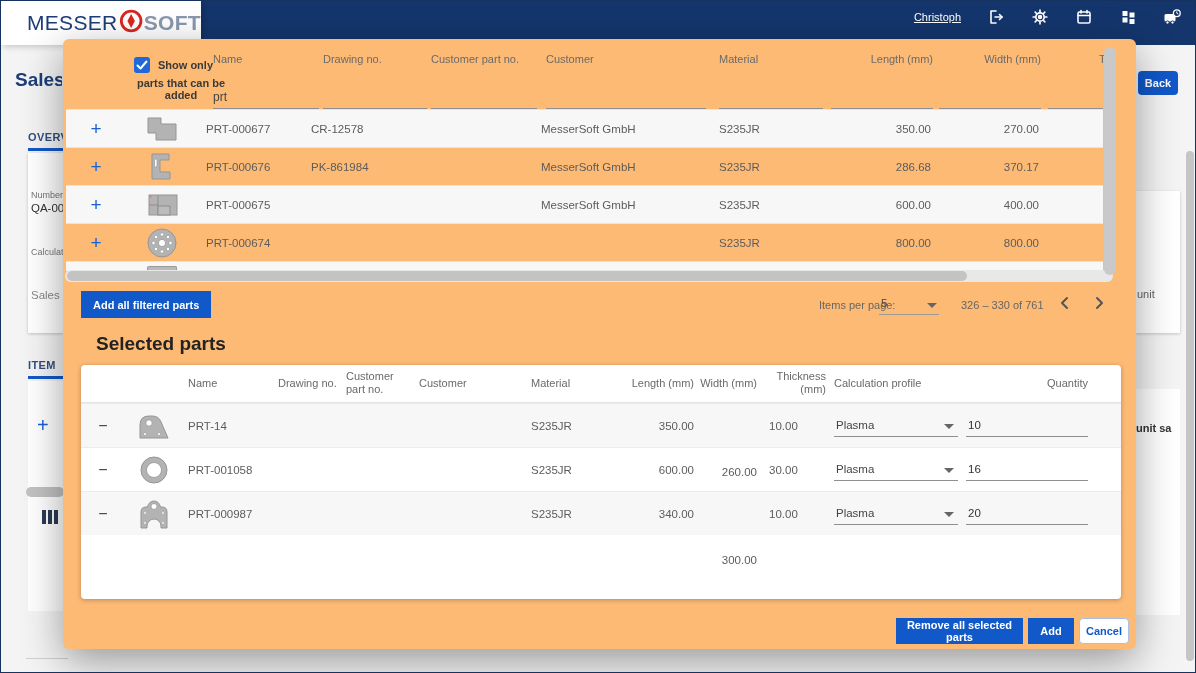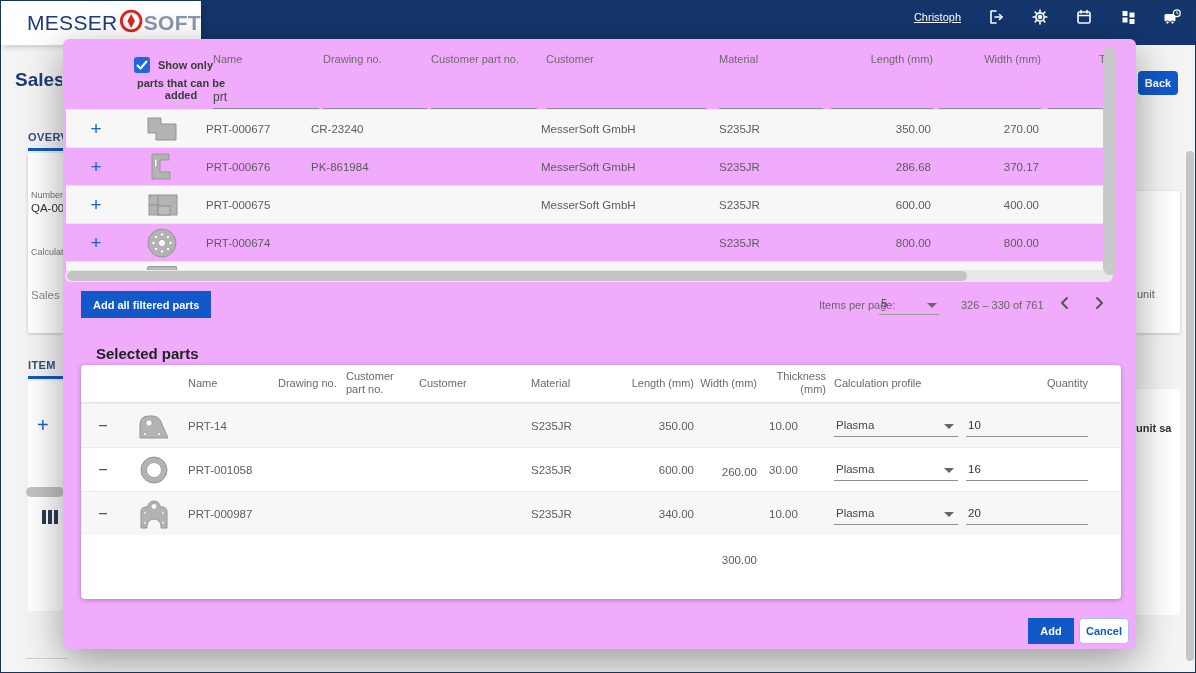--- a/index.html
+++ b/index.html
@@ -33,21 +33,21 @@
   .bg-plus{ position:absolute; left:36px; top:413px; font-size:20px; color:#1961d3; z-index:1; cursor:pointer; }
   .bg-scroll-piece{ position:absolute; left:25px; top:486px; width:38px; height:10px; border-radius:5px; background:#c2c2c2; z-index:1; }
   .bg-columns-icon{ position:absolute; left:41px; top:509px; width:16px; height:14px; z-index:1; display:flex; gap:2px; }
   .bg-columns-icon i{ display:block; width:4px; height:14px; background:#2b3a55; }
   .bg-divider{ position:absolute; left:25px; top:657px; width:42px; height:1px; background:#cfcfcf; z-index:1; }
   .rtext{ position:absolute; font-size:11px; color:#666; z-index:1; white-space:nowrap; width:46px; overflow:hidden; }
   .rtext.bold{ font-weight:bold; color:#333; }
   .bg-vscroll{ position:absolute; left:1185px; top:150px; width:8px; height:510px; background:#c5c5c5; border-radius:4px; z-index:1; }
 
   
-  .modal{ position:absolute; left:62px; top:38px; width:1073px; height:610px; background:#f0abfc; border-radius:6px;
+  .modal{ position:absolute; left:62px; top:38px; width:1073px; height:610px; background:#fdba74; border-radius:6px;
           box-shadow:0 12px 40px rgba(0,0,0,.38); z-index:10; }
 
   
   .chk-box{ position:absolute; left:71px; top:18px; width:16px; height:16px; background:#1e68d7; border-radius:3px; cursor:pointer; }
   .chk-box svg{ width:16px; height:16px; display:block; }
   .chk-line1{ position:absolute; left:95px; top:20px; font-size:11px; font-weight:bold; color:#3a3a3a; }
   .chk-line2{ position:absolute; left:58px; top:38px; width:120px; text-align:center; font-size:11px; font-weight:bold; color:#3a3a3a; }
 
   .col-h{ position:absolute; top:14px; font-size:11px; color:#6a6a6a; white-space:nowrap; }
   .h-name{ left:150px; } .h-draw{ left:260px; } .h-cpn{ left:368px; } .h-cust{ left:483px; }
@@ -84,21 +84,21 @@
   .pgn-label{ position:absolute; left:756px; top:260px; font-size:11px; color:#666; }
   .pgn-value{ position:absolute; left:818px; top:258px; font-size:11.5px; color:#444; cursor:pointer; }
   .pgn-underline{ position:absolute; left:816px; top:275px; width:60px; height:1px; background:#9a9a9a; }
   .caret{ width:0; height:0; border-left:5px solid transparent; border-right:5px solid transparent; border-top:5px solid #666; }
   .pgn-caret{ position:absolute; left:864px; top:264px; cursor:pointer; }
   .pgn-range{ position:absolute; left:898px; top:260px; font-size:11px; color:#666; white-space:nowrap; }
   .pgn-chev{ position:absolute; top:254px; width:20px; height:20px; background:none; border:none; cursor:pointer; padding:0; }
   .pgn-chev svg{ width:20px; height:20px; display:block; }
   .chev-prev{ left:992px; } .chev-next{ left:1026px; }
 
-  .sel-heading{ position:absolute; left:33px; top:306px; font-size:15px; font-weight:bold; color:#222; }
+  .sel-heading{ position:absolute; left:33px; top:294px; font-size:19px; font-weight:bold; color:#222; }
 
   
   .sel-card{ position:absolute; left:18px; top:326px; width:1040px; height:234px; background:#fff; border-radius:4px;
              box-shadow:0 1px 5px rgba(0,0,0,.28); }
   .sel-head{ position:relative; height:38px; border-bottom:1px solid #e3e3e3; }
   .shc{ position:absolute; top:50%; transform:translateY(-50%); font-size:11px; color:#6a6a6a; line-height:1.25; }
   .sh-name{ left:107px; } .sh-draw{ left:197px; } .sh-cpn{ left:265px; width:62px; }
   .sh-cust{ left:338px; } .sh-mat{ left:450px; }
   .sh-len{ left:545px; width:68px; text-align:right; } .sh-wid{ left:616px; width:60px; text-align:right; }
   .sh-thk{ left:688px; width:57px; text-align:right; } .sh-prof{ left:753px; }
@@ -243,21 +243,21 @@
     <div class="avail-rows">
 
       <div class="arow stripe">
         <button class="acell a-plus">+</button>
         <span class="acell a-thumb">
           <svg class="thumb-svg" width="40" height="34" viewBox="0 0 40 34">
             <path d="M6 6 H19 V12 H34 V28 H14 V21 H6 Z" fill="#b3b3b3" stroke="#959595" stroke-width="1"></path>
           </svg>
         </span>
         <span class="acell a-name">PRT-000677</span>
-        <span class="acell a-draw">CR-23240</span>
+        <span class="acell a-draw">CR-12578</span>
         <span class="acell a-cust">MesserSoft GmbH</span>
         <span class="acell a-mat">S235JR</span>
         <span class="acell a-len">350.00</span>
         <span class="acell a-wid">270.00</span>
       </div>
 
       <div class="arow">
         <button class="acell a-plus">+</button>
         <span class="acell a-thumb">
           <svg class="thumb-svg" width="40" height="34" viewBox="0 0 40 34">
@@ -430,17 +430,18 @@
         <span class="scell s-sel">
           <span class="val">Plasma</span>
           <span class="caret"></span>
         </span>
         <span class="scell s-qty">
           <input value="20" style="">
         </span>
       </div>
     </div>
 
+    <button class="btn-primary foot-btn btn-remove">Remove all selected parts</button>
     <button class="btn-primary foot-btn btn-add">Add</button>
     <button class="foot-btn btn-cancel">Cancel</button>
   </div>
 
 </div>
 
 </body></html>

